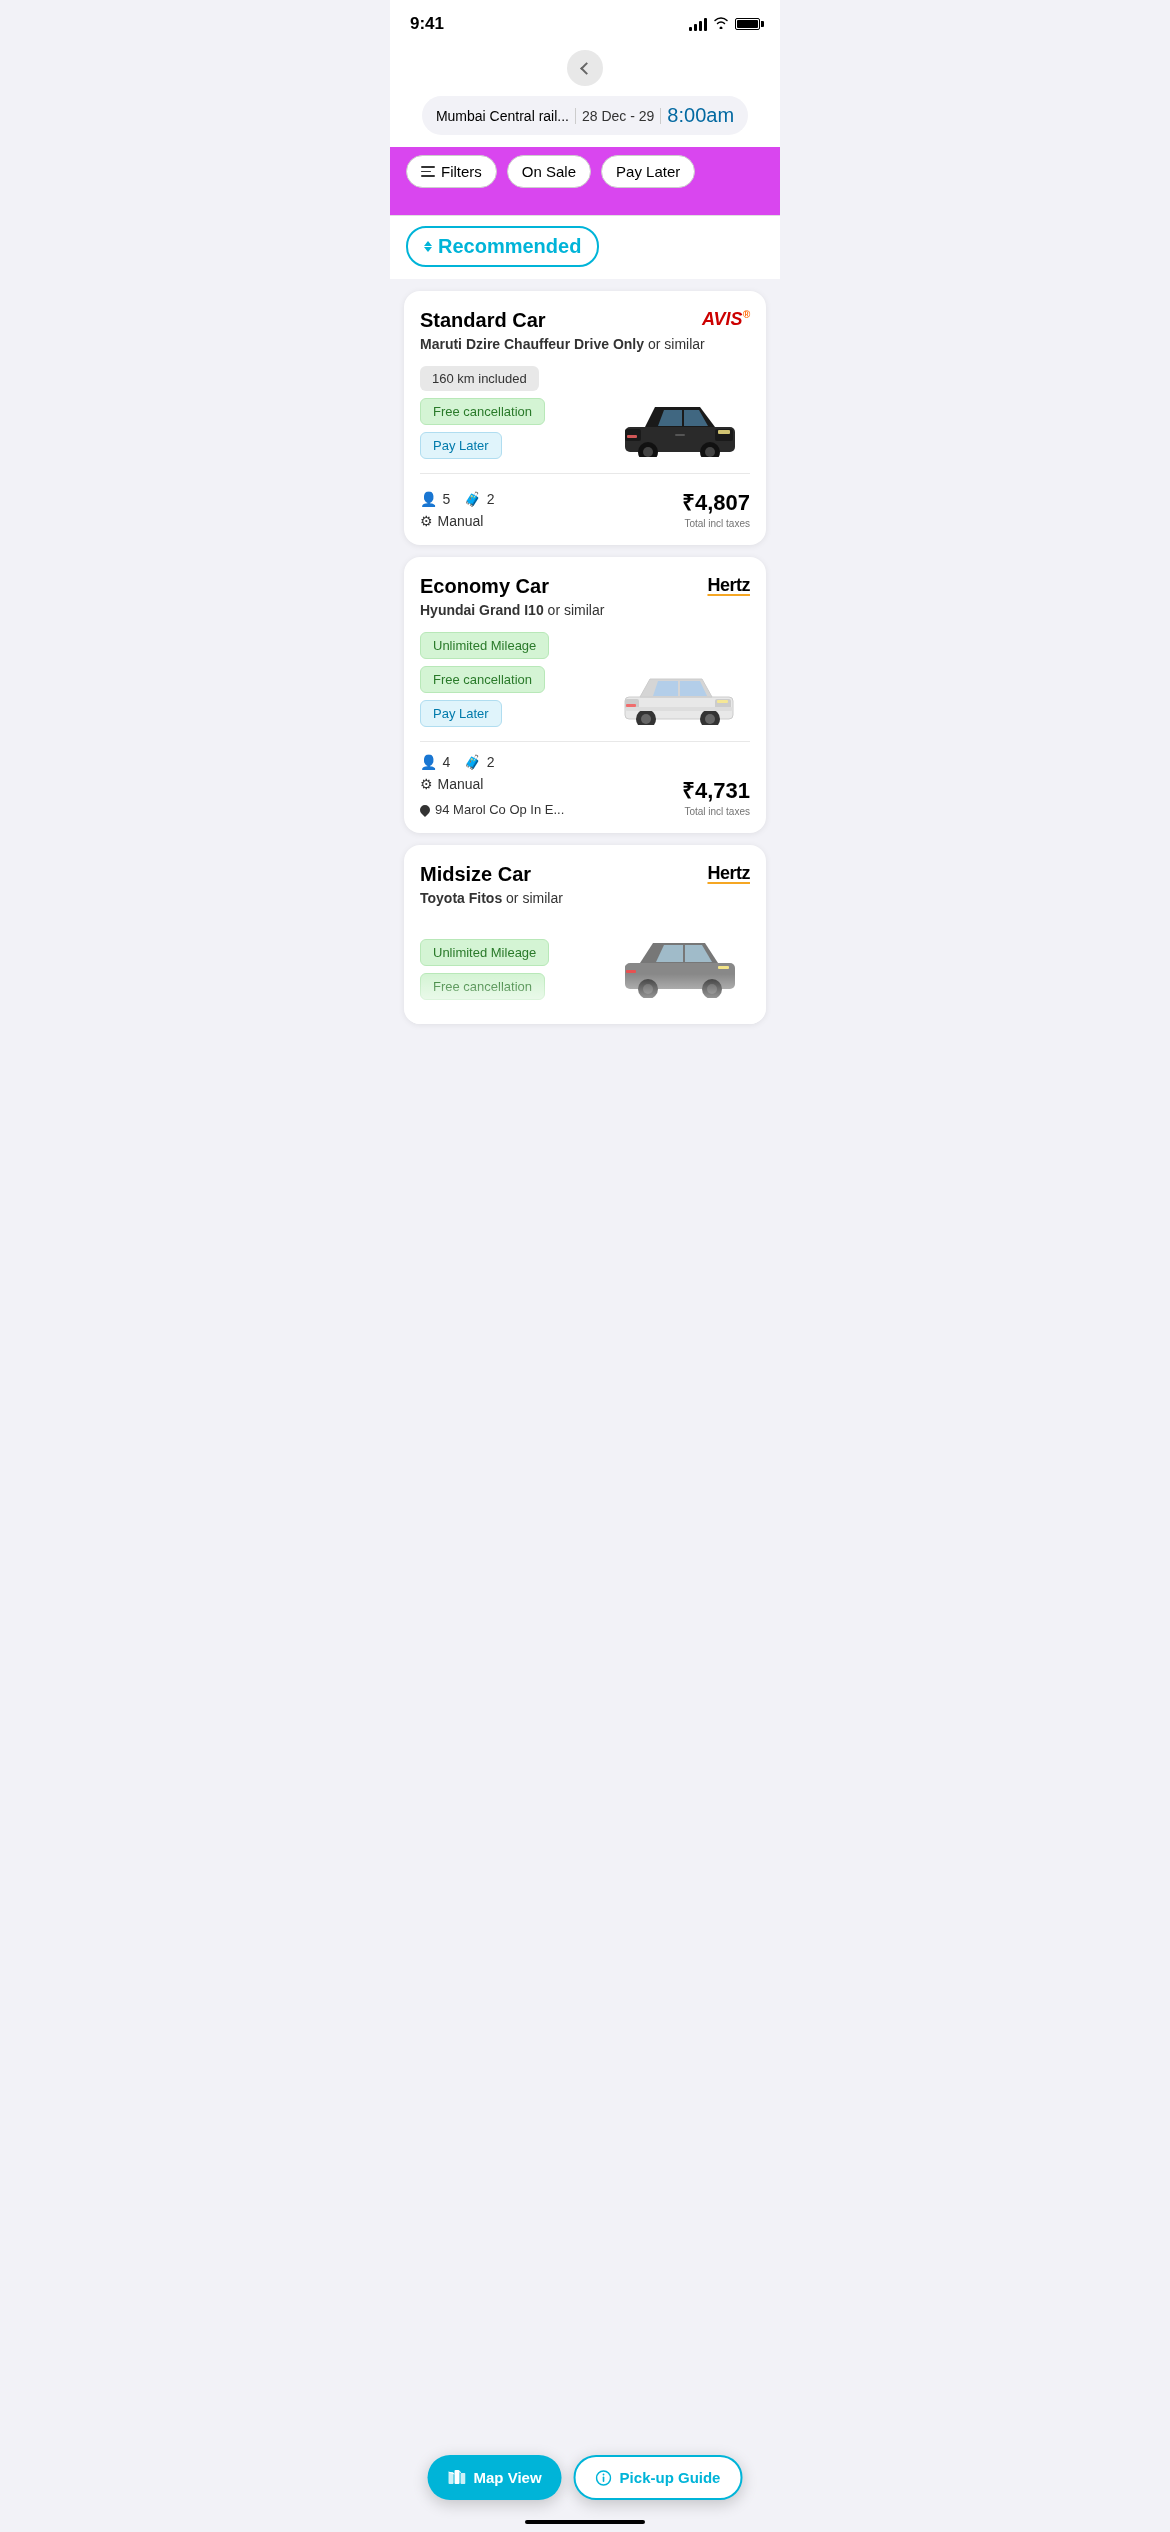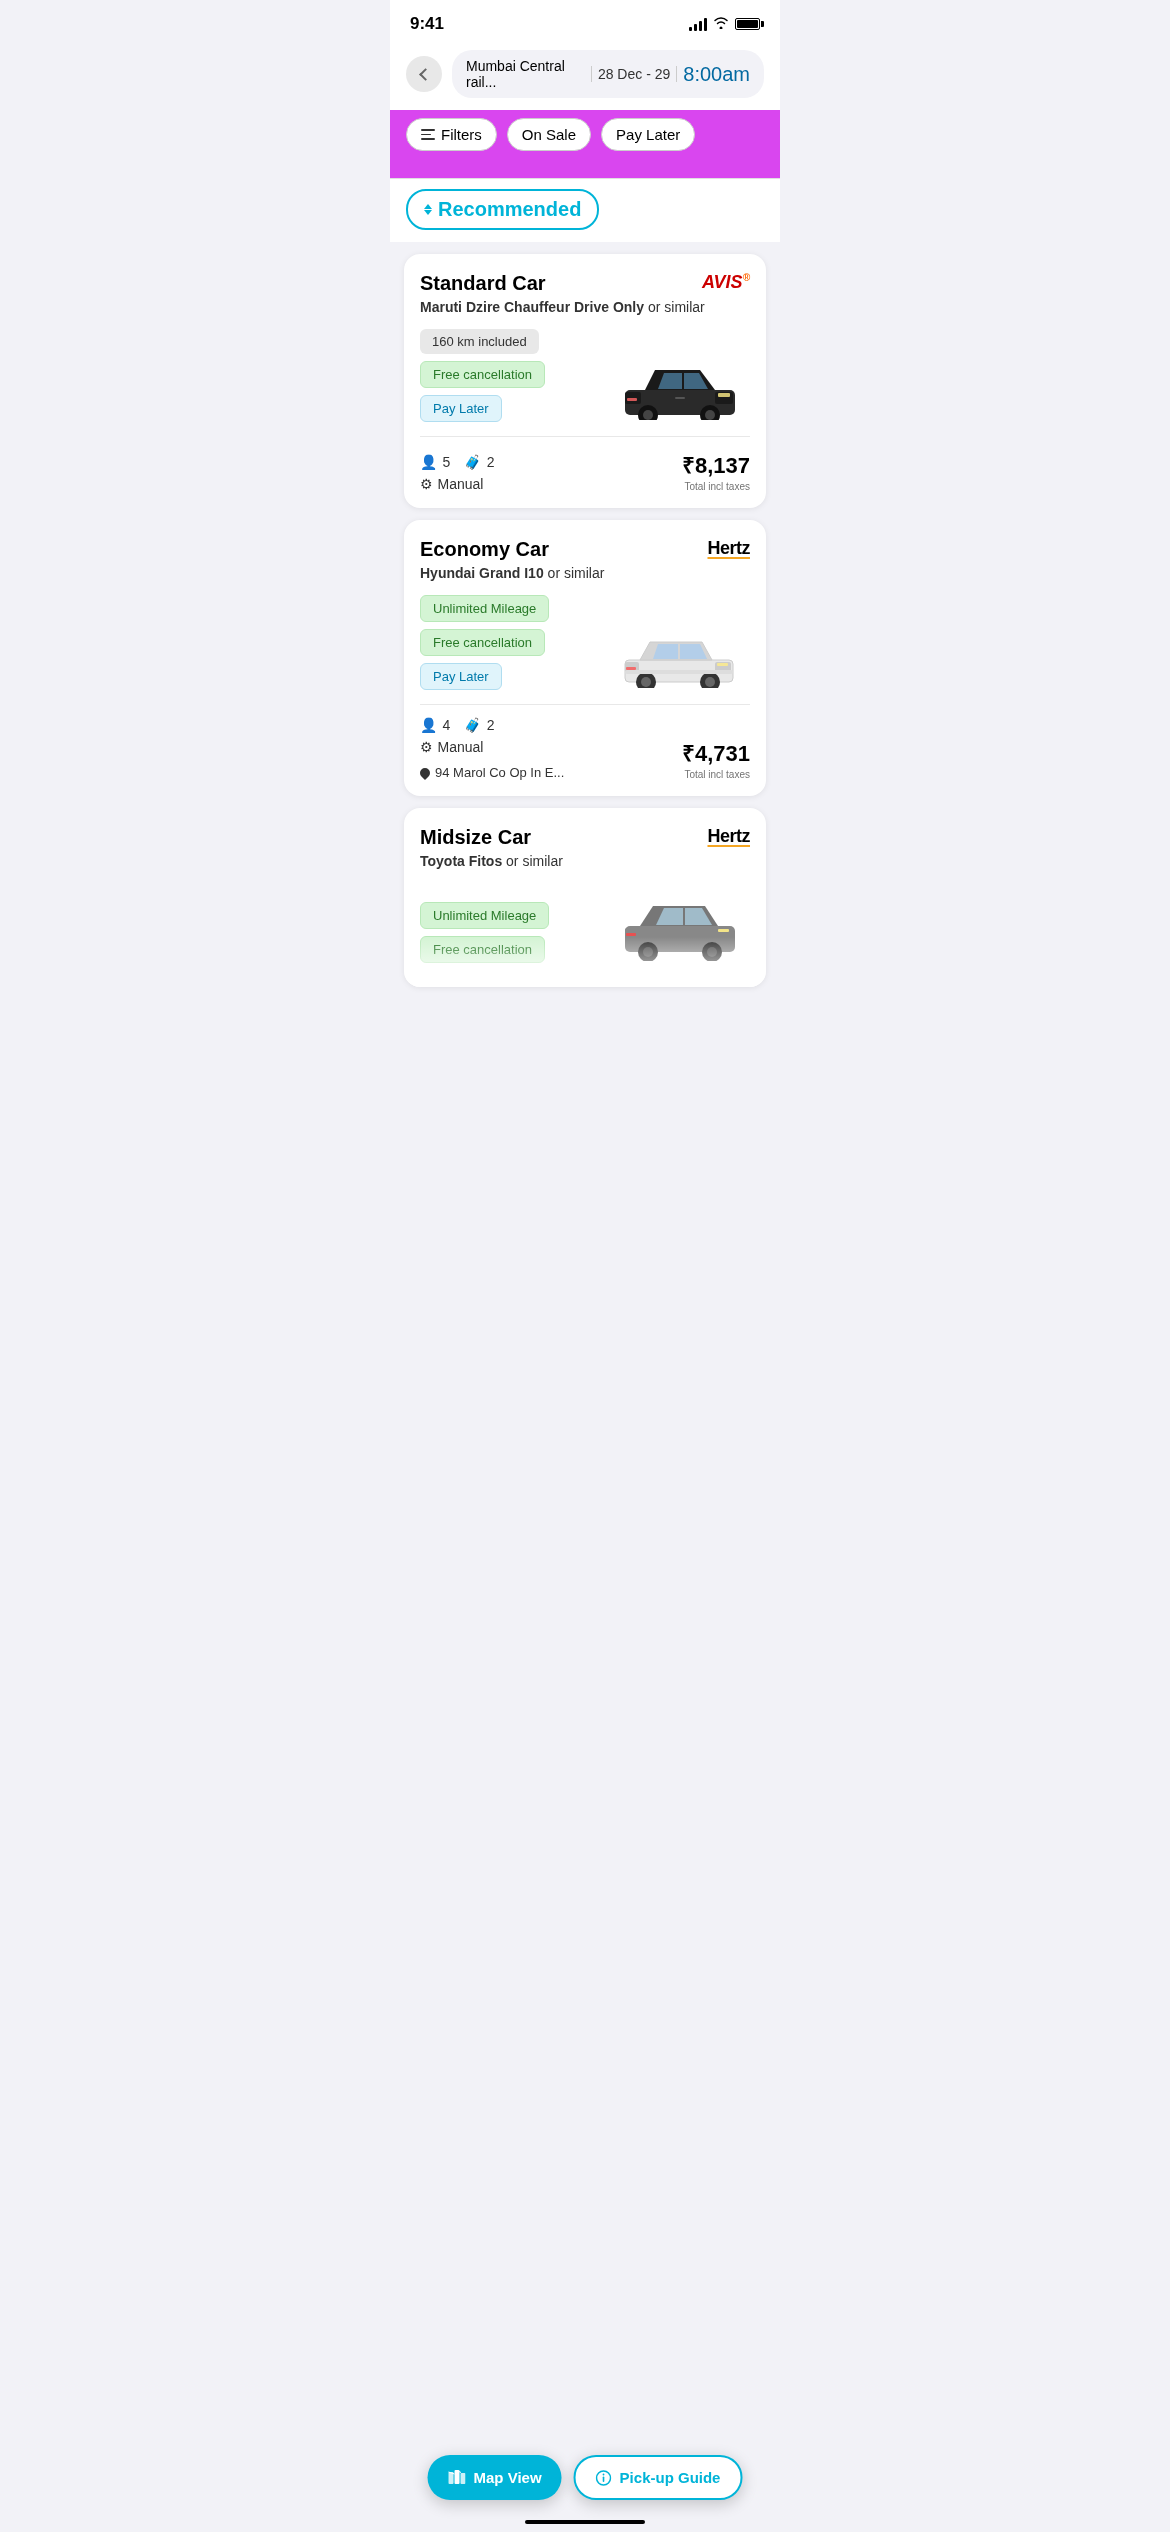--- a/index.html
+++ b/index.html
@@ -75,20 +75,21 @@
       border-radius: 1px;
     }
 
     
     .search-bar {
       background: #fff;
       padding: 8px 16px 12px;
       display: flex;
       align-items: center;
       gap: 10px;
+      flex-direction: column;
     }
     .back-btn {
       width: 36px;
       height: 36px;
       background: #e8e8e8;
       border-radius: 50%;
       display: flex;
       align-items: center;
       justify-content: center;
       flex-shrink: 0;
@@ -522,21 +523,21 @@
           </div>
         </div>
         <div class="spec-row">
           <div class="spec-item">
             <span class="spec-icon">⚙</span>
             <span>Manual</span>
           </div>
         </div>
       </div>
       <div class="car-price">
-        <div class="price-amount">₹8,137</div>
+        <div class="price-amount">₹4,807</div>
         <div class="price-label">Total incl taxes</div>
       </div>
     </div>
   </div>
 
   <div class="car-card">
     <div class="card-header">
       <span class="car-type">Economy Car</span>
       <span class="brand-hertz"><span>Hertz</span></span>
     </div>

